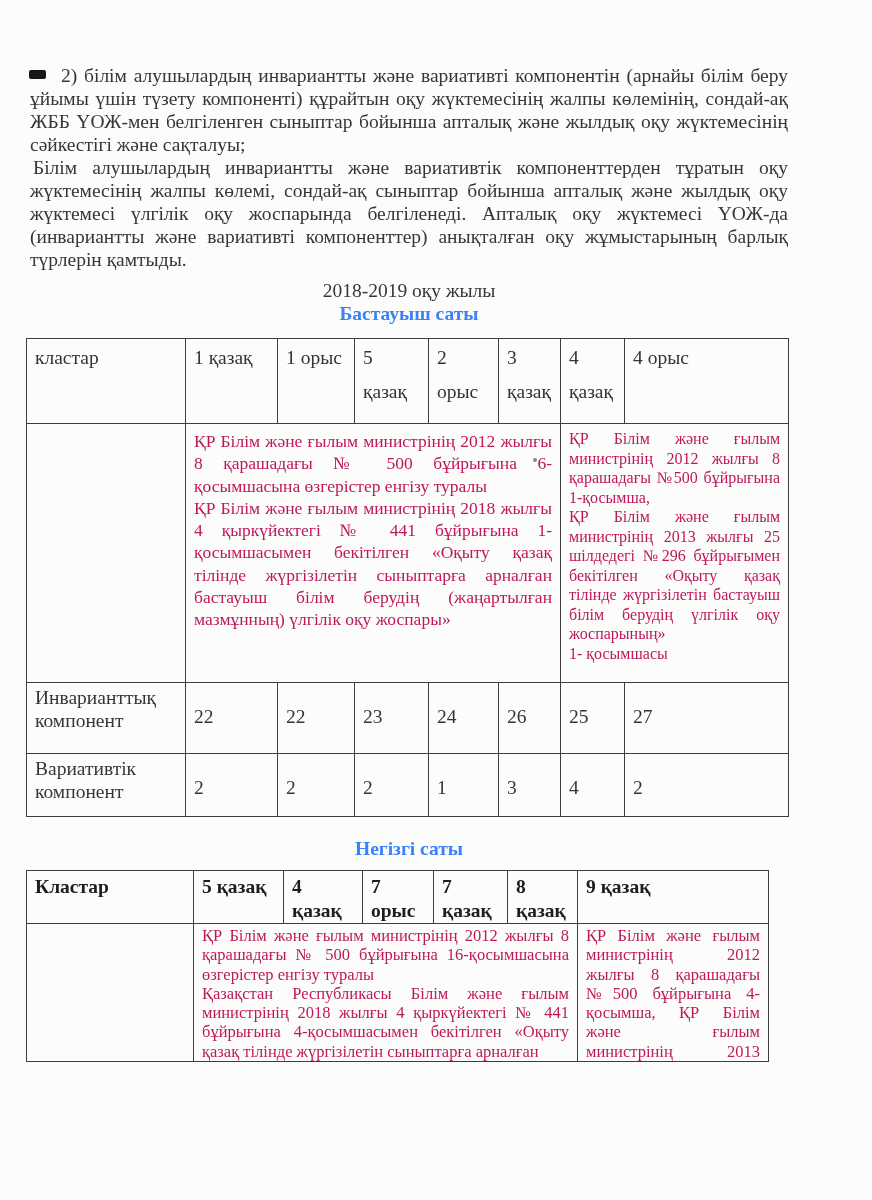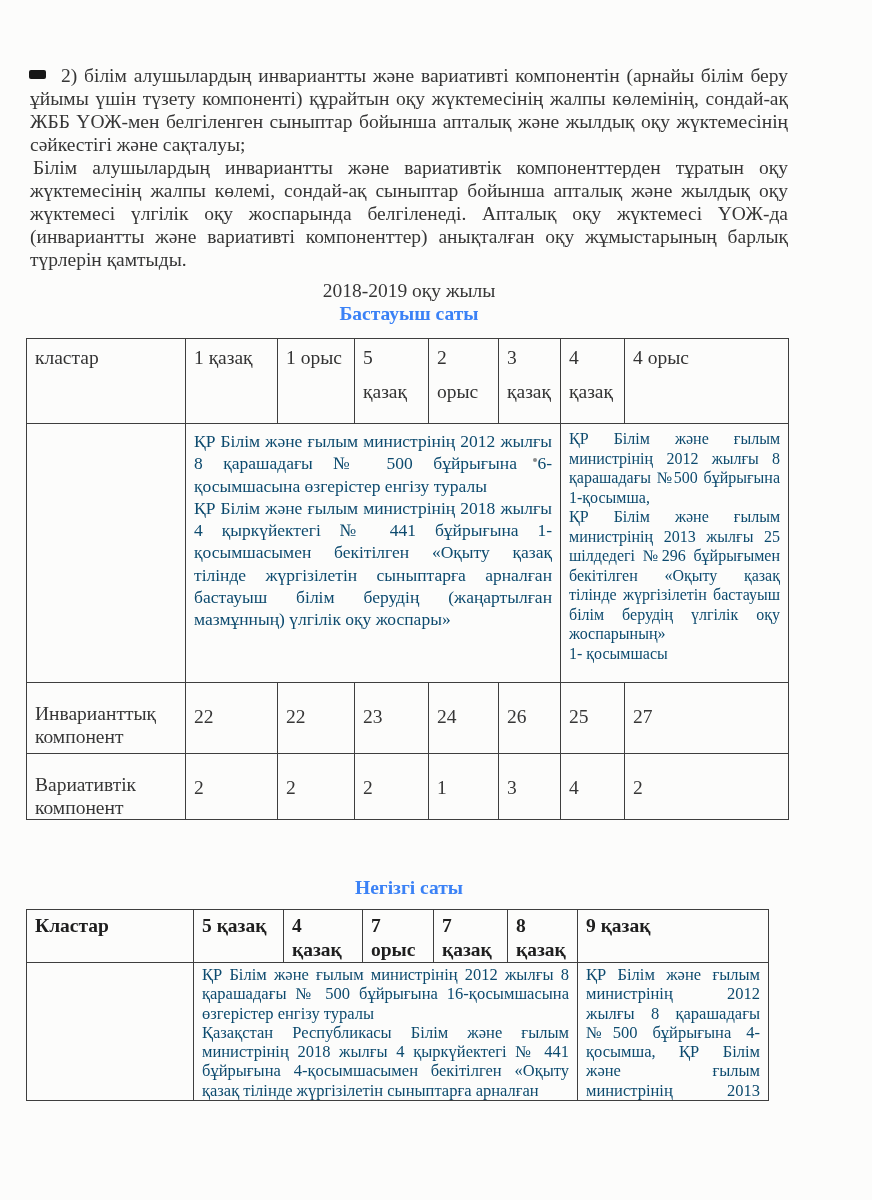--- a/index.html
+++ b/index.html
@@ -13,32 +13,32 @@
   .scan-mark{position:absolute;left:29px;top:6px;width:17px;height:9px;background:#171717;border-radius:2px;}
   .scan-dot{position:absolute;left:533px;top:394px;width:4px;height:4px;background:#8a8a8a;border-radius:50%;}
   
   .intro{margin:64px 84px 8px 30px;text-align:justify;font-size:19.5px;line-height:23px;}
   .intro p{margin:0;}
   .intro .p1{text-indent:31px;}
   .intro .p2{text-indent:3px;}
   
   .center-heading{margin:0 84px 0 30px;text-align:center;font-size:19.5px;line-height:23px;}
   .bold-heading{font-weight:bold;color:#3b82f6;}
-  .stage2-heading{margin-top:56px;}
+  .stage2-heading{margin-top:20px;}
   
   table{border-collapse:collapse;table-layout:fixed;margin-left:26px;}
   #table1{width:762px;margin-top:13px;}
   #table2{width:742px;margin-top:10px;}
   th,td{border:1.8px solid #3e3e3e;vertical-align:top;text-align:left;
         padding:3px 8px 0 8px;font-weight:normal;overflow:hidden;}
   
   #table1 th{font-size:19.5px;line-height:34px;padding-top:2px;color:#333;}
-  #table1 td.rowlabel{font-size:19.5px;line-height:23px;padding-top:19px;text-align:justify;}
+  #table1 td.rowlabel{font-size:19.5px;line-height:23px;padding-top:3px;text-align:justify;}
   #table1 td.val{font-size:19.5px;line-height:23px;padding-top:22px;}
-  .basis{white-space:pre-line;text-align:justify;color:#0c4a6e;}
+  .basis{white-space:pre-line;text-align:justify;color:#be185d;}
   #table1 .basis-left{font-size:17.5px;line-height:22.3px;padding-top:6px;}
   #table1 .basis-right{font-size:16px;line-height:19.5px;padding-top:5px;}
   
   #table2 th{font-size:19.5px;line-height:24px;font-weight:bold;color:#1e1e1e;padding-top:4px;}
   #table2 .basis-left{font-size:16.5px;line-height:19.3px;padding-top:2px;}
   #table2 .basis-right{font-size:16.5px;line-height:19.3px;padding-top:2px;text-align-last:justify;}
 </style>
 </head>
 <body>
 

